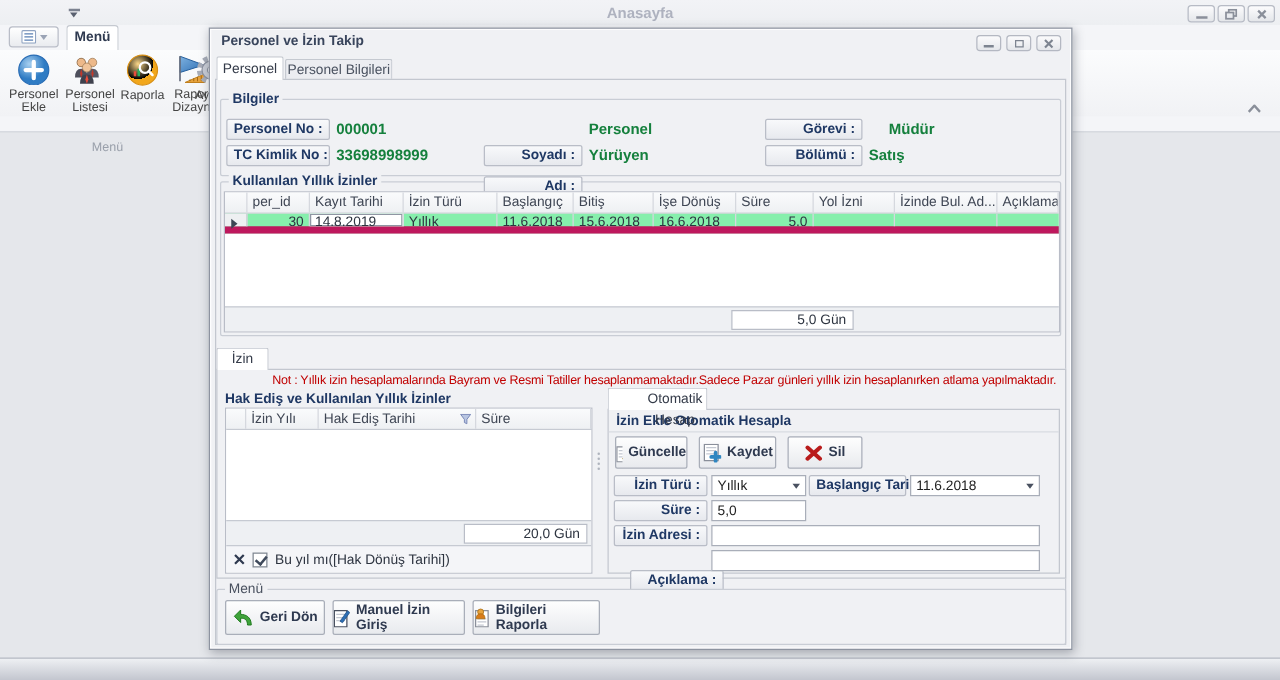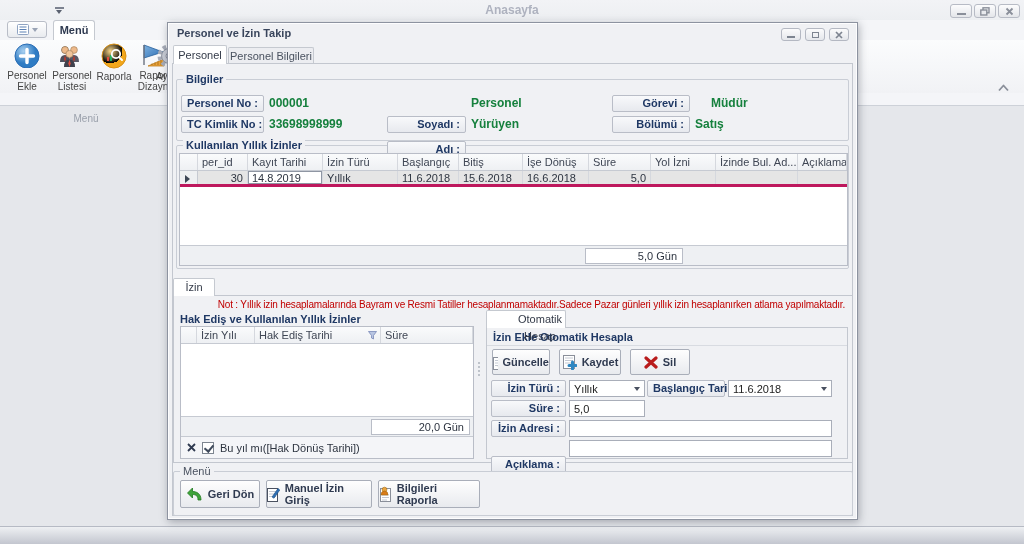--- a/index.html
+++ b/index.html
@@ -46,21 +46,21 @@
   .grp-title{position:absolute;top:-7px;left:6px;background:#f0f1f4;padding:0 3px;font-weight:bold;color:#1f3864;line-height:13px;white-space:nowrap;}
   .chip{position:absolute;height:17px;background:linear-gradient(#f8f9fb,#e7e9ee);border:1px solid #b9bdc7;border-radius:2px;
     color:#1f3864;font-weight:bold;text-align:right;padding:0 5px;line-height:15px;white-space:nowrap;}
   .gval{position:absolute;height:17px;line-height:17px;color:#15803d;font-weight:bold;font-size:12px;white-space:nowrap;}
 
   
   .grid{position:absolute;display:flex;flex-direction:column;border:1px solid #b9bdc7;background:#fff;}
   .ghead,.grow{display:grid;}
   .ghead{background:linear-gradient(#fafbfc,#eef0f3);border-bottom:1px solid #c6cad2;height:17px;}
   .ghead .hc{padding:0 4px;border-right:1px solid #d5d8de;color:#3f4654;line-height:16px;white-space:nowrap;overflow:hidden;display:flex;align-items:center;}
-  .grow{background:#e5e5e5;border-bottom:3px solid #be185d;height:16px;}
+  .grow{background:#86efac;border-bottom:6px solid #be185d;height:16px;}
   .grow .c{padding:0 4px;border-right:1px solid #d5d8de;line-height:15px;white-space:nowrap;overflow:hidden;}
   .c.focus{background:#fff;box-shadow:inset 0 0 0 1px #8f96a3;}
   .num{text-align:right;justify-content:flex-end;}
   .rind{background:#eef0f2;border-right:1px solid #c6cad2;position:relative;}
   .rind::after{content:'';position:absolute;left:5px;top:4px;width:0;height:0;
     border-top:4px solid transparent;border-bottom:4px solid transparent;border-left:5px solid #3c4654;}
   .gfill{flex:1;background:#fff;}
   .gsummary{border-top:1px solid #c6cad2;background:#eef0f3;position:relative;height:20px;}
   .sumbox{position:absolute;top:2px;background:#fff;border:1px solid #b9bdc7;text-align:right;padding:0 5px;line-height:14px;height:16px;}
   .gfilter{border-top:1px solid #c6cad2;background:#f4f5f8;display:flex;align-items:center;gap:6px;padding:0 6px;height:22px;}
@@ -364,21 +364,21 @@
           <span>11.6.2018</span>
             <div class="arr"></div>
         </div>
 
         <div class="chip" style="left:4px;top:72px;width:75px;">Süre :</div>
         <input class="tin" style="left: 82px; top: 72px; width: 76px;" value="5,0">
 
         <div class="chip" style="left:4px;top:92px;width:75px;">İzin Adresi :</div>
         <input class="tin" style="left: 82px; top: 92px; width: 263px;">
 
-        <div class="chip" style="left:4px;top:112px;width:75px;margin-top:16px;">Açıklama :</div>
+        <div class="chip" style="left:17px;top:112px;width:75px;margin-top:16px;">Açıklama :</div>
         <input class="tin" style="left: 82px; top: 112px; width: 263px;">
       </div>
     </div>
 
     <div class="grp" style="left:5px;top:448px;width:680px;height:45px;z-index:4;background:#f0f1f4;">
       <span class="grp-title" style="font-weight:normal;color:#4a5260;">Menü</span>
       <div class="btn" style="left:6px;top:8px;width:80px;height:28px;">
         <svg width="17" height="16">
           <path d="M15 14 C15 7.5, 10.5 5.5, 6.5 5.5 L6.5 2 L1.5 7 L6.5 12 L6.5 8.5 C10 8.5, 12 10, 12 14 Z" fill="#3fa33a" stroke="#1e7a1e" stroke-width="0.8"></path>
         </svg>

